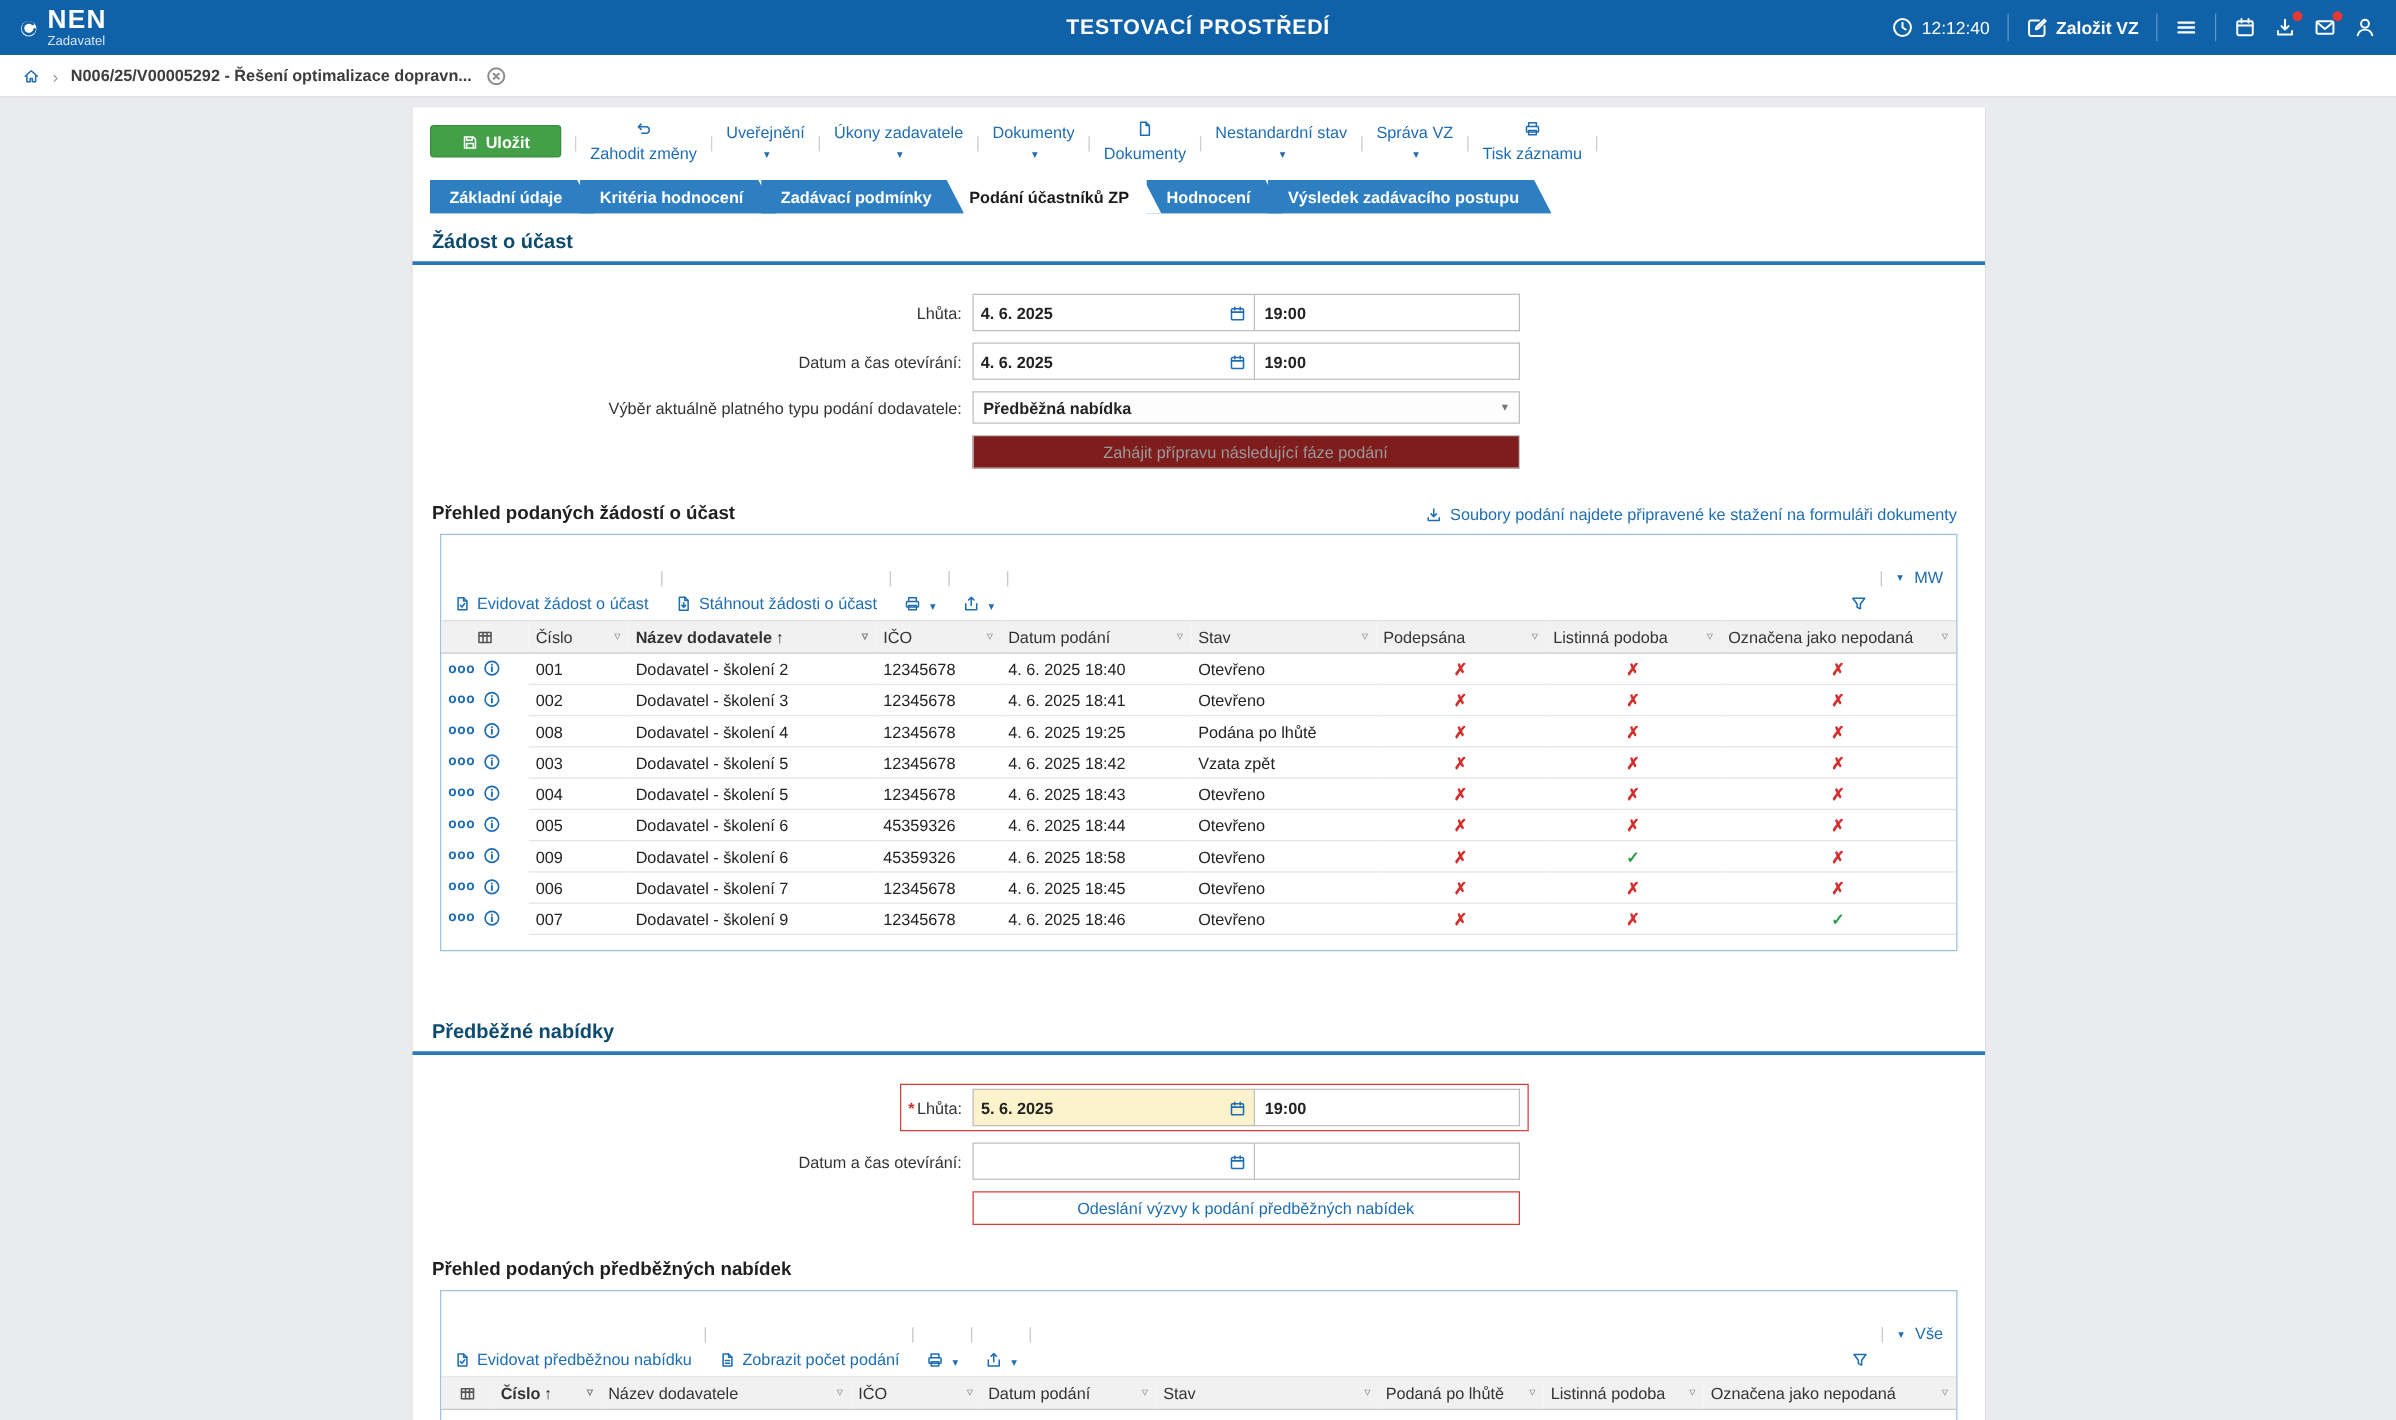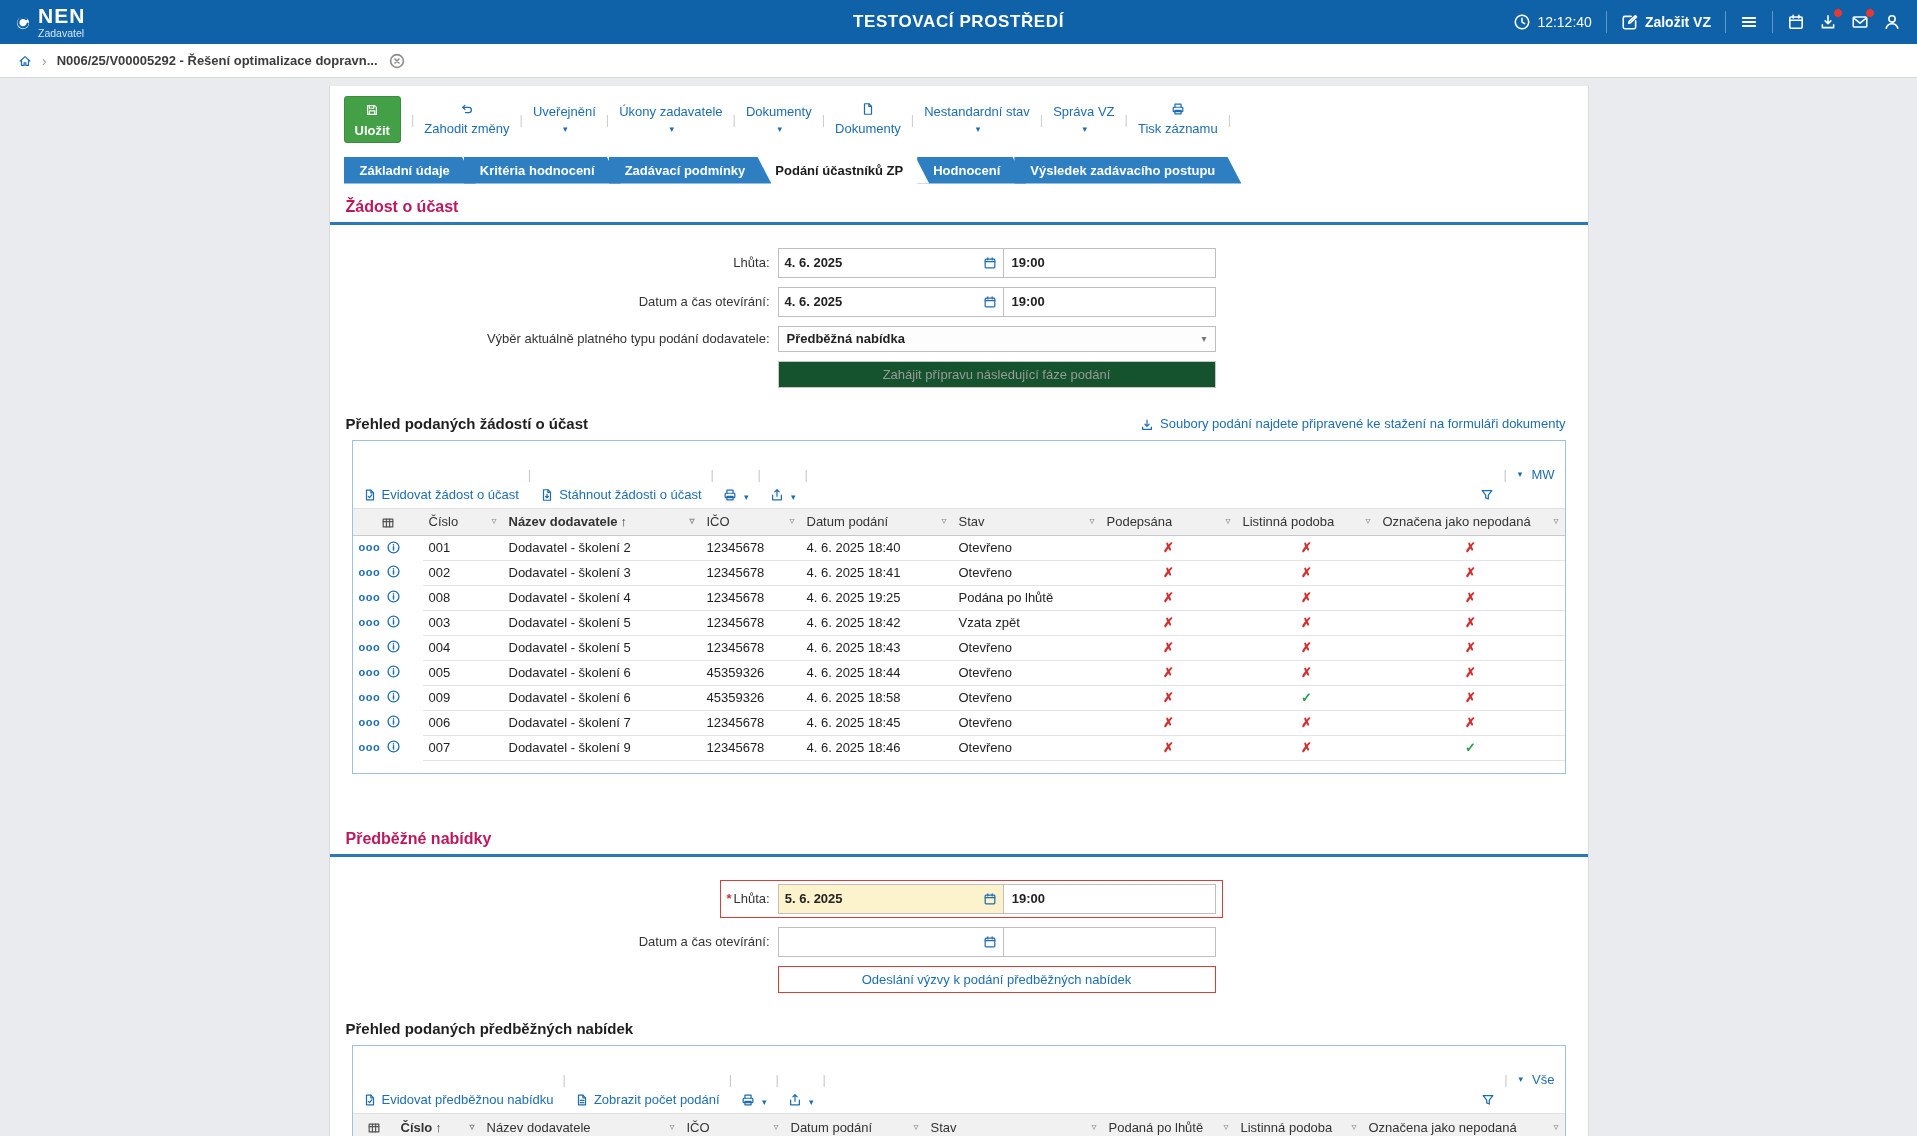--- a/index.html
+++ b/index.html
@@ -32,53 +32,53 @@
   .bc-chevron { color:#9a9a9a; font-size:14px; }
   .bc-text { font-weight:bold; color:#3c3c3c; cursor:pointer; }
   .bc-close { color:#8a8a8a; cursor:pointer; display:flex; }
 
   
   .page { padding-top:8px; height:1050px; }
   .panel { width:1260px; margin:0 auto; background:#fff; min-height:1046px; border:1px solid #dcdcdc; border-top:none; padding-bottom:24px; }
 
   
   .toolbar { display:flex; align-items:center; gap:10px; padding:10px 14px 8px; flex-wrap:nowrap; }
-  .btn-save { display:flex; align-items:center; gap:6px; background:#43a047; color:#fff; font-weight:bold; font-size:13px; border:1px solid #3a8c3e; border-radius:3px; padding:4px 10px; cursor:pointer; font-family:inherit;flex-direction:column; }
+  .btn-save { display:flex; align-items:center; gap:6px; background:#43a047; color:#fff; font-weight:bold; font-size:13px; border:1px solid #3a8c3e; border-radius:3px; padding:4px 24px; cursor:pointer; font-family:inherit; }
   .toolbar .sep { color:#cfcfcf; }
   .tlink { display:flex; align-items:center; gap:5px; color:#1e6db2; cursor:pointer; white-space:nowrap;flex-direction:column; }
   .caret { font-size:9px; color:#1e6db2; margin-left:2px; }
 
   
   .tabs { display:flex; padding:6px 14px 0; position:relative; }
   .tab { position:relative; background:#2e7fc2; color:#fff; font-weight:bold; font-size:13px; padding:6px 26px 6px 16px; margin-right:-12px; cursor:pointer;
          clip-path:polygon(0 0, calc(100% - 14px) 0, 100% 100%, 0 100%); white-space:nowrap; }
   .tab.active { background:#fff; color:#1a1a1a; }
 
   
-  .section-head { padding:14px 16px 6px; font-size:16px; font-weight:bold; color:#be185d; }
+  .section-head { padding:14px 16px 6px; font-size:16px; font-weight:bold; color:#0c4a6e; }
   .section-rule { height:3px; background:#2b79bd; }
 
   
   .form-area { padding-top:14px; }
   .form-row { display:flex; align-items:center; margin:9px 0; }
   .form-label { width:440px; text-align:right; margin-right:8px; color:#333; flex:none; }
   .form-label-short { width:390px; flex:none; }
   .req { color:#d32f2f; font-weight:bold; margin-right:2px; }
   .dt { display:flex; width:438px; height:30px; }
   .dt-date { flex:0 0 226px; display:flex; align-items:center; justify-content:space-between; border:1px solid #bfbfbf; background:#fff; padding:0 6px; cursor:pointer; }
   .dt-date.warn { background:#fcf2cc; }
   .dt-time { flex:1; display:flex; align-items:center; border:1px solid #bfbfbf; border-left:none; background:#fff; padding:0 8px; cursor:text; }
   .dt-val { font-weight:bold; color:#222; }
   .cal-btn { color:#1e6db2; display:flex; cursor:pointer; }
   .req-box { display:flex; align-items:center; gap:8px; border:1px solid #d4403a; padding:3px 6px; }
   .req-box .inner-label { white-space:nowrap; color:#333; }
   .select { width:438px; height:26px; border:1px solid #bfbfbf; background:#fdfdfd; display:flex; align-items:center; justify-content:space-between; padding:0 8px; cursor:pointer; }
   .select .dt-val { font-weight:bold; }
   .select .sel-caret { color:#777; font-size:10px; }
-  .btn-gray { width:438px; height:27px; background:#14532d; border:1px solid #c6c6c6; color:#9a9a9a; font-size:13px; font-family:inherit; }
+  .btn-gray { width:438px; height:27px; background:#7f1d1d; border:1px solid #c6c6c6; color:#9a9a9a; font-size:13px; font-family:inherit; }
   .btn-red-outline { width:438px; height:27px; background:#fff; border:1px solid #d4403a; color:#1e6db2; font-size:13px; font-family:inherit; cursor:pointer; }
 
   
   .grid-title-row { display:flex; justify-content:space-between; align-items:flex-end; padding:18px 22px 8px 16px; }
   .grid-title { font-size:15px; font-weight:bold; color:#1f1f1f; }
   .files-link { display:flex; align-items:center; gap:6px; color:#1e6db2; cursor:pointer; font-size:13px; }
   .grid { margin:0 22px; border:1px solid #9dc1e0; background:#fff; }
   .gtb { display:flex; align-items:center; gap:9px; padding:6px 10px; color:#1e6db2; }
   .gtb .sep { color:#c9c9c9; }
   .glink { display:flex; align-items:flex-end; gap:5px; color:#1e6db2; cursor:pointer; white-space:nowrap;margin-top:40px; }

